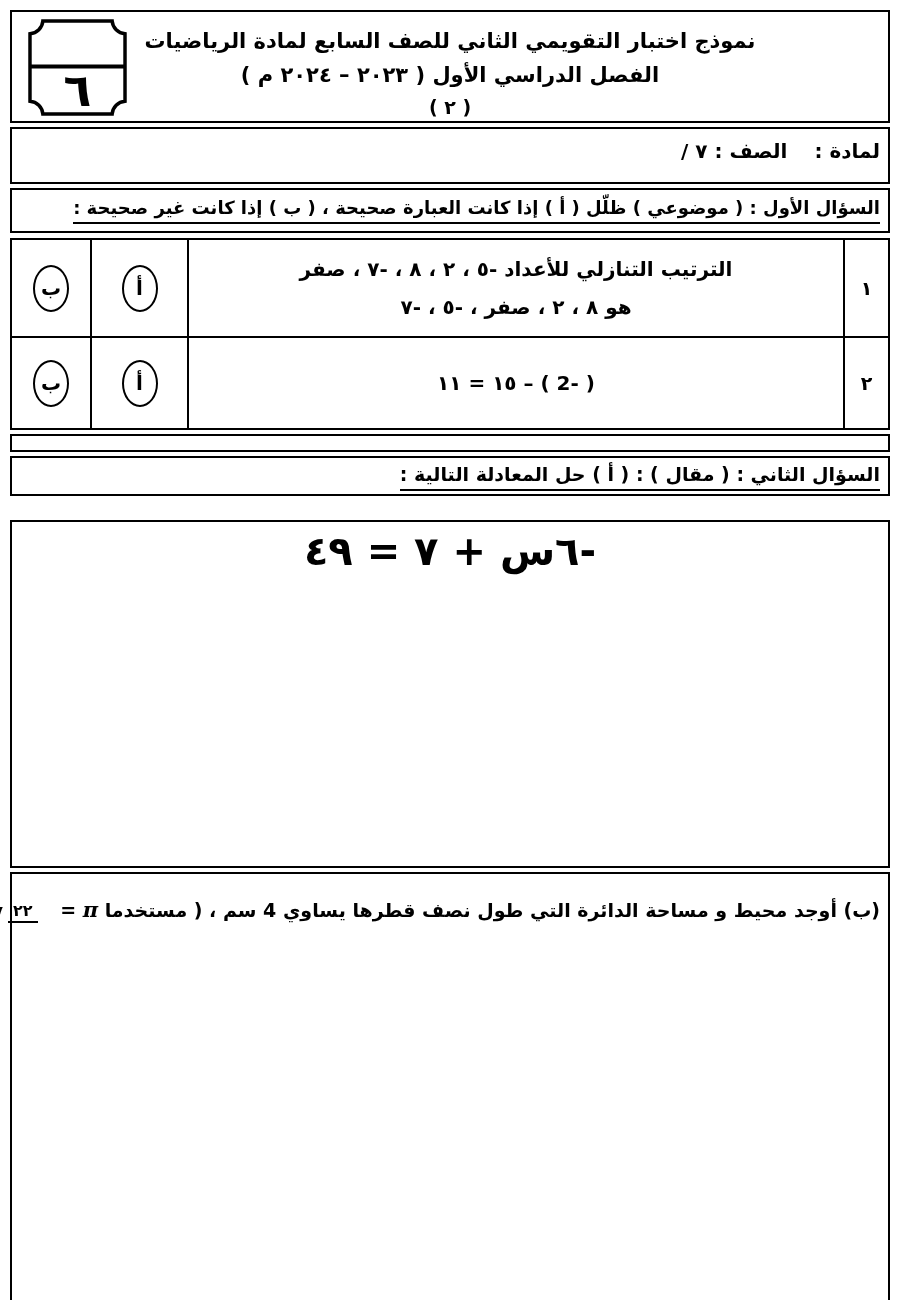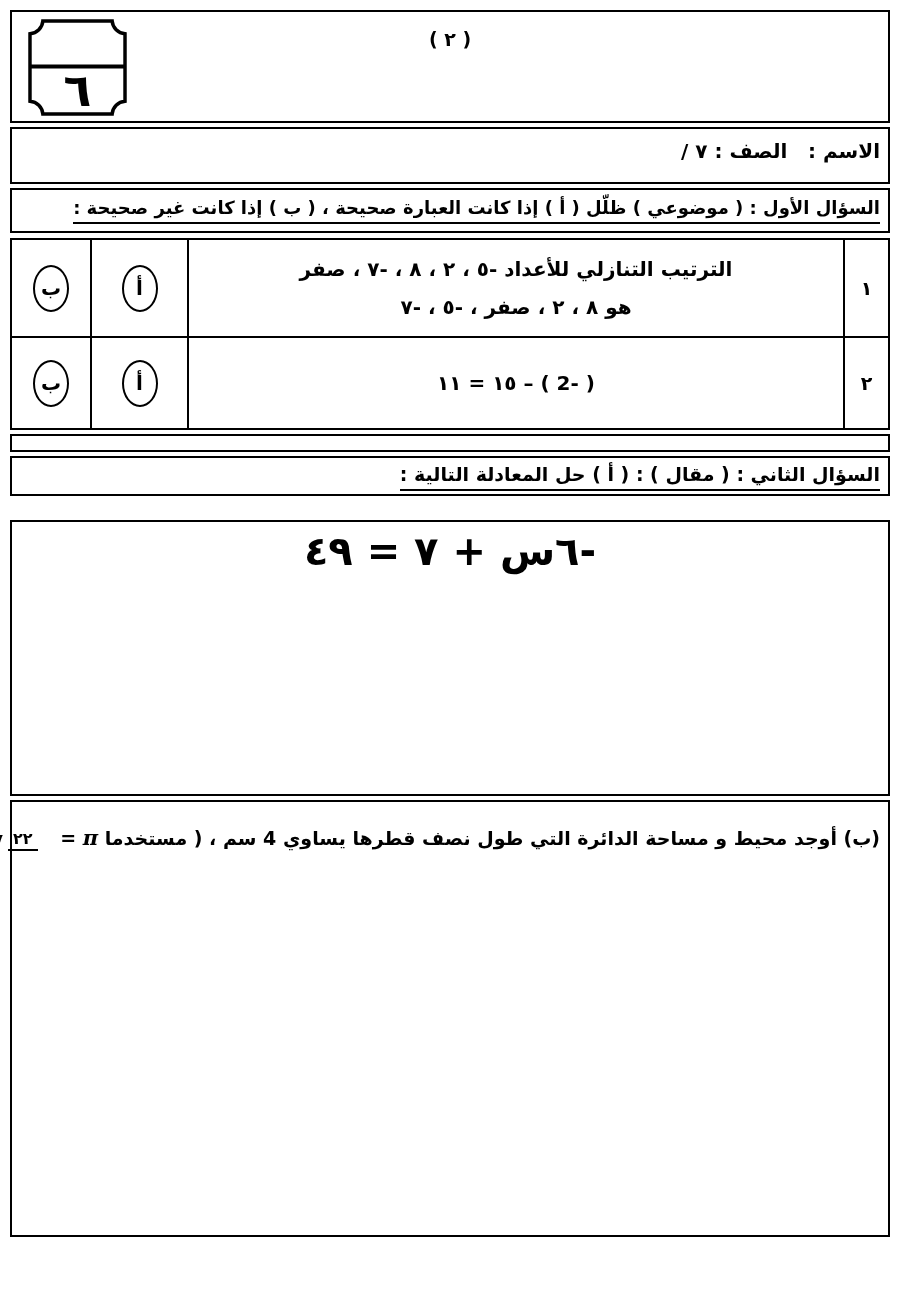--- a/index.html
+++ b/index.html
@@ -39,21 +39,21 @@
   tr.r1 { height: 98px; }
   tr.r2 { height: 92px; }
   .bubble {
     width: 36px; height: 47px; border: 2px solid #000; border-radius: 50%;
     margin: 0 auto; display: flex; align-items: center; justify-content: center;
     font-size: 20px; background: #fff;
   }
   .box-spacer { height: 18px; margin-bottom: 4px; }
 
   
-  .box-eq { height: 276px; margin-bottom: 4px; text-align: center; padding-top: 6px; margin-top: 24px; }
+  .box-eq { height: 348px; margin-bottom: 4px; text-align: center; padding-top: 6px; margin-top: 24px; }
   .equation { font-size: 40px; letter-spacing: 2px; }
 
   
   .box-pb { height: 437px; padding: 10px 8px 0 8px; font-size: 19px; }
   .pb-line { line-height: 52px; white-space: nowrap; }
   .pi { font-family: "DejaVu Serif", serif; font-style: italic; font-size: 21px; font-weight: bold; }
   .frac {
     display: inline-flex; flex-direction: row; align-items: center;
     vertical-align: middle; font-size: 16px; line-height: 1.25; margin: 0 16px;
   }
@@ -64,25 +64,27 @@
 <body>
 
 <div class="page">
 
   <div class="box box-header">
     <svg class="badge" viewBox="0 0 100 98">
       <path d="M15,2 L85,2 A14,14 0 0 0 98,15 L98,83 A14,14 0 0 0 85,96 L15,96 A14,14 0 0 0 2,83 L2,15 A14,14 0 0 0 15,2 Z" fill="#ffffff" stroke="#000000" stroke-width="3.5"></path>
       <line x1="2" y1="48" x2="98" y2="48" stroke="#000000" stroke-width="4"></line>
       <text x="50" y="88" text-anchor="middle" font-size="46" font-weight="bold" font-family="DejaVu Sans, sans-serif" fill="#000">٦</text>
     </svg>
+    <div class="hdr-l1">نموذج اختبار التقويمي الثاني للصف السابع لمادة الرياضيات</div>
+    <div class="hdr-l2">الفصل الدراسي الأول ( ٢٠٢٣ – ٢٠٢٤ م )</div>
     <div class="hdr-l3">( ٢ )</div>
   </div>
 
   <div class="box box-name">
-    <span class="name-label">الاسم :</span>
+    <span class="name-label">لمادة :</span>
     <span class="class-label">الصف : ٧ /</span>
   </div>
 
   <div class="box box-q1">
     <span class="uline">السؤال الأول : ( موضوعي ) ظلّل ( أ ) إذا كانت العبارة صحيحة ، ( ب ) إذا كانت غير صحيحة :</span>
   </div>
 
   <table class="tf">
     <tbody>
         <tr class="r1">

